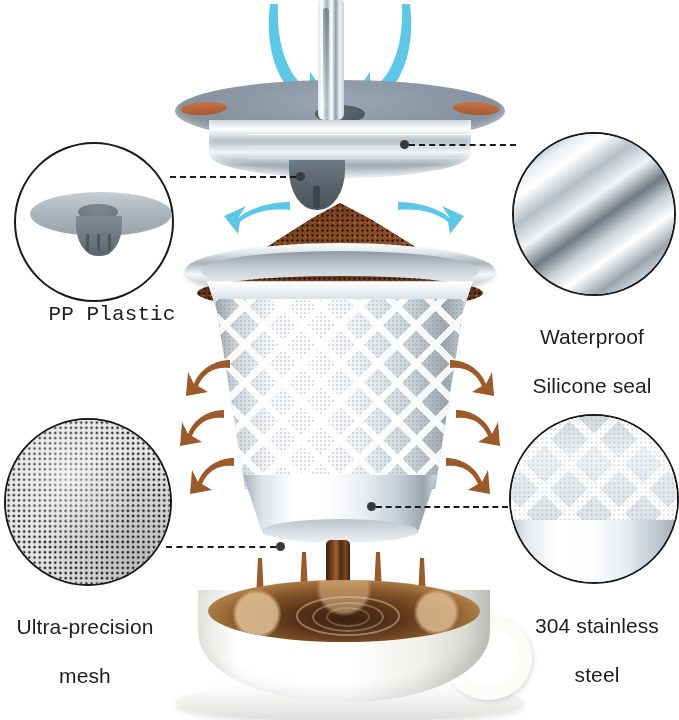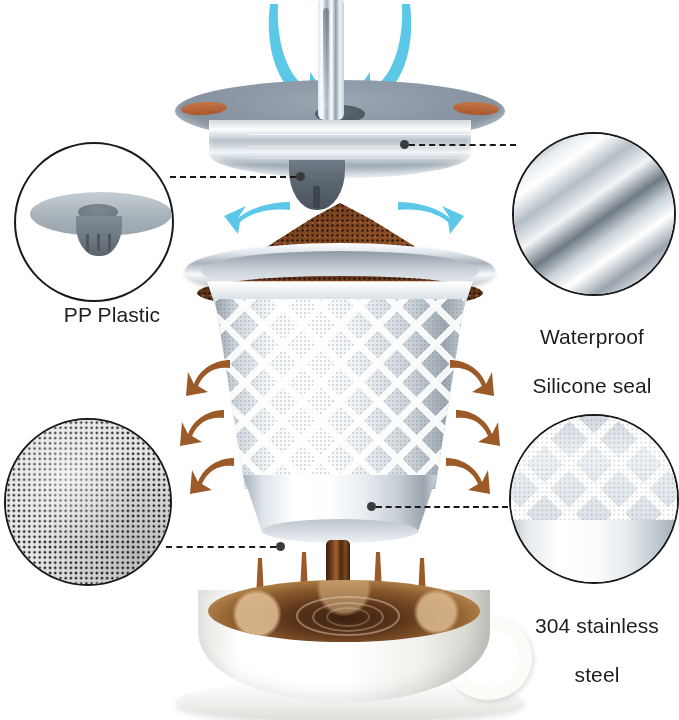--- a/index.html
+++ b/index.html
@@ -492,33 +492,37 @@
   <div class="leader-dot" style="left:367px; top:502px;"></div>
 
   <div class="callout-circle" style="left:14px; top:142px; width:156px; height:156px;">
     <div class="cc-plastic-disc"></div>
     <div class="cc-plastic-hole"></div>
     <div class="cc-plastic-stem"></div>
     <div class="cc-plastic-slot" style="left:70px;"></div>
     <div class="cc-plastic-slot" style="left:81px;"></div>
     <div class="cc-plastic-slot" style="left:92px;"></div>
   </div>
-  <div class="callout-label" style="left:22px; top:303px; width:180px;">PP Plastic</div>
+  <div class="callout-label" style="left:22px; top:303px; width:180px;font-family:Liberation Mono, monospace;">PP Plastic</div>
 
   <div class="callout-circle" style="left:512px; top:132px; width:160px; height:160px;">
     <div class="cc-seal"></div>
   </div>
   <div class="callout-label" style="left:502px; top:300px; width:180px;">
     <div>Waterproof</div>
     <div>Silicone seal</div>
   </div>
 
   <div class="callout-circle" style="left:4px; top:418px; width:164px; height:164px;">
     <div class="cc-mesh"></div>
     <div class="cc-mesh-shade"></div>
+  </div>
+  <div class="callout-label" style="left:0px; top:590px; width:170px;">
+    <div>Ultra-precision</div>
+    <div>mesh</div>
   </div>
 
   <div class="callout-circle" style="left:509px; top:414px; width:166px; height:166px;">
     <div class="cc-steel-top">
       <div class="cc-steel-lattice"></div>
     </div>
     <div class="cc-steel-divider"></div>
     <div class="cc-steel-band"></div>
   </div>
   <div class="callout-label" style="left:507px; top:589px; width:180px;">

